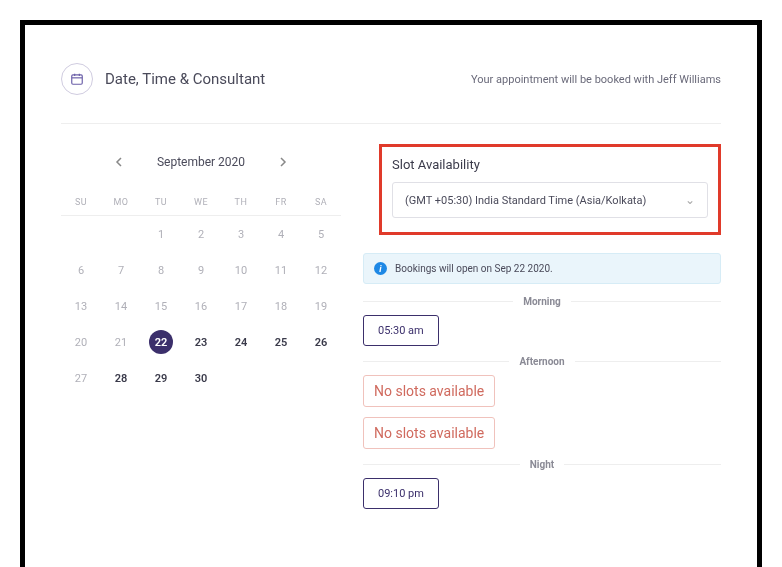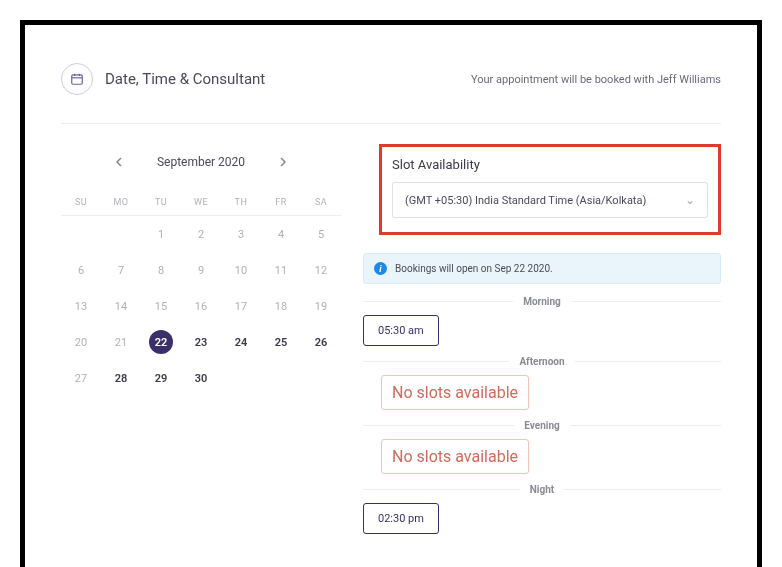--- a/index.html
+++ b/index.html
@@ -202,23 +202,22 @@
     padding: 8px 14px;
     font-size: 11px;
     color: #3b2f6b;
     cursor: pointer;
   }
   .no-slot {
     display: inline-block;
     border: 1px solid #f0c2bc;
     border-radius: 3px;
     padding: 7px 10px;
-    font-size: 16px;
+    font-size: 14px;
     color: #d06a5e;
-    margin-left: 18px;
   }
 </style>
 </head>
 <body>
 
 <div class="frame">
   <div class="inner">
 
     <div class="header-row">
       <div class="title-group">
@@ -330,30 +329,26 @@
             <div class="period"><div class="period-label-row">
                 <div class="line"></div>
                 <div class="period-label">Morning</div>
                 <div class="line"></div>
               </div><div class="slot-pill">05:30 am</div></div>
             <div class="period"><div class="period-label-row">
                 <div class="line"></div>
                 <div class="period-label">Afternoon</div>
                 <div class="line"></div>
               </div><div class="no-slot">No slots available</div></div>
+            <div class="period"><div class="no-slot">No slots available</div></div>
             <div class="period"><div class="period-label-row">
                 <div class="line"></div>
-                <div class="period-label">Evening</div>
-                <div class="line"></div>
-              </div><div class="no-slot">No slots available</div></div>
-            <div class="period"><div class="period-label-row">
-                <div class="line"></div>
                 <div class="period-label">Night</div>
                 <div class="line"></div>
-              </div><div class="slot-pill">02:30 pm</div></div>
+              </div><div class="slot-pill">09:10 pm</div></div>
           </div>
 
       </div>
 
     </div>
 
   </div>
 </div>
 
 </body></html>

